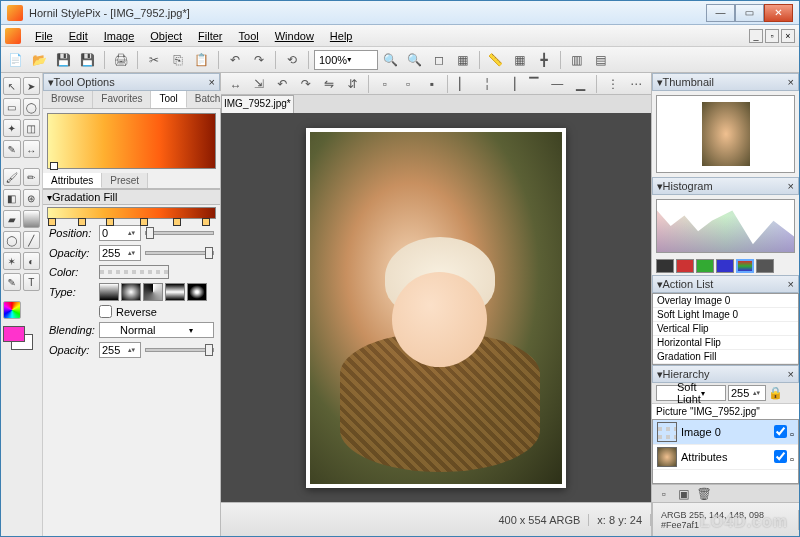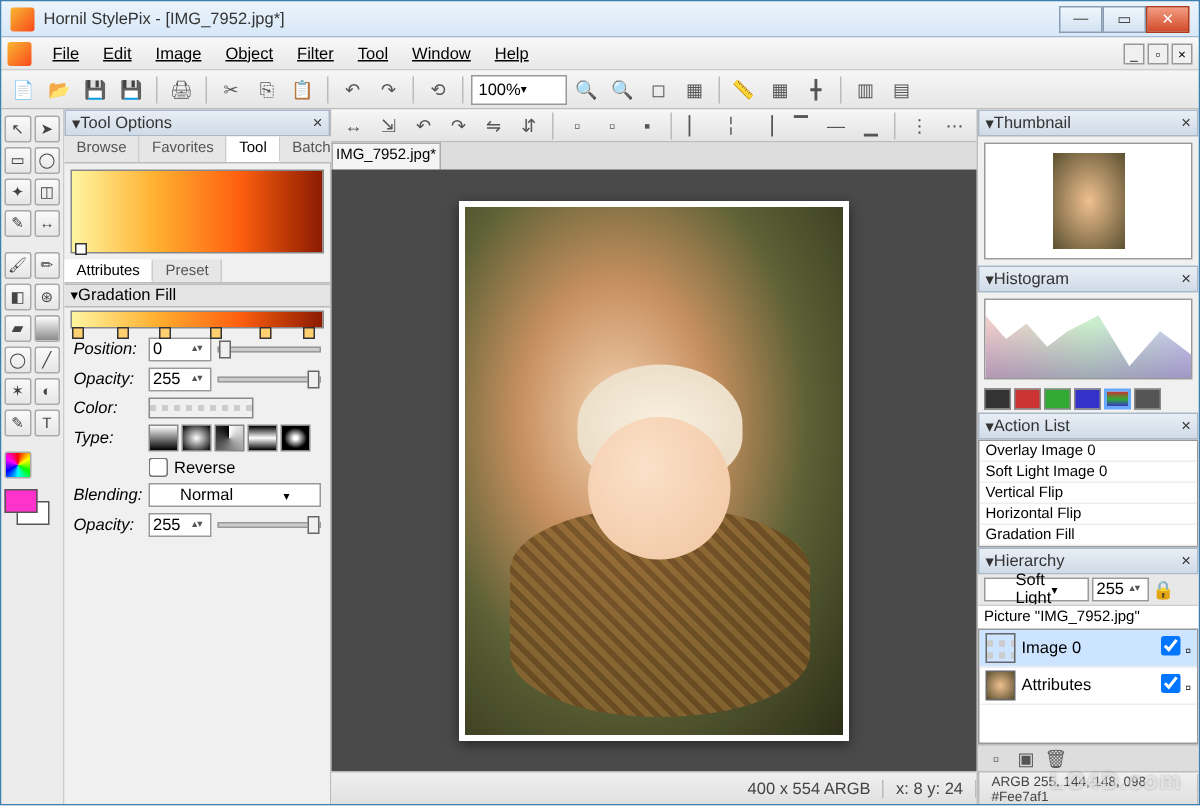--- a/index.html
+++ b/index.html
@@ -52,21 +52,21 @@
 .canvas-wrap { flex: 1; display: flex; flex-direction: column; background: #ececec; min-width: 0; }
 .canvas-toolbar { height: 22px; background: linear-gradient(#f6f6f6,#e4e4e4); border-bottom: 1px solid #bbb; display: flex; align-items: center; padding: 0 4px; gap: 2px; }
 .canvas-tabs { height: 18px; background: #ddd; display: flex; }
 .canvas-tab { padding: 2px 2px; background: #f4f4f4; border: 1px solid #aaa; border-bottom: none; font-size: 10px; }
 .canvas-area { flex: 1; background: #4a4a4a; display: flex; align-items: center; justify-content: center; position: relative; overflow: hidden; }
 .photo { width: 260px; height: 360px; background: #fff; padding: 4px; box-shadow: 0 2px 8px rgba(0,0,0,0.5); }
 .photoimg { width: 100%; height: 100%; background: radial-gradient(ellipse at 40% 40%, #f5d5b5 0%, #c89060 30%, #5b6035 60%, #2d3018 100%); position: relative; overflow: hidden; }
 .babyface { position: absolute; width: 95px; height: 95px; border-radius: 50%; background: radial-gradient(ellipse at 40% 35%, #fbe0c8, #f0c5a0); left: 82px; top: 140px; }
 .bonnet { position: absolute; width: 110px; height: 80px; border-radius: 50% 50% 40% 40%; background: radial-gradient(#f8f0e0,#e8d8c0); left: 75px; top: 105px; }
 .basket { position: absolute; width: 200px; height: 140px; border-radius: 50%/30%; background: repeating-linear-gradient(45deg,#8b6530,#8b6530 4px,#6b4a20 4px,#6b4a20 8px); left: 30px; top: 200px; opacity: 0.85; }
-.statusbar { height: 22px; background: linear-gradient(#f0f0f0,#e0e0e0); border-top: 1px solid #bbb; display: flex; align-items: center; font-size: 10px; color: #444; }
+.statusbar { height: 34px; background: linear-gradient(#f0f0f0,#e0e0e0); border-top: 1px solid #bbb; display: flex; align-items: center; font-size: 10px; color: #444; }
 .statuscell { padding: 0 8px; border-right: 1px solid #bbb; }
 .rightpanels { width: 148px; background: #f0f0f0; border-left: 1px solid #bbb; display: flex; flex-direction: column; overflow: hidden; }
 .thumb-preview { height: 78px; background: #fff; margin: 4px; border: 1px solid #999; display: flex; align-items: center; justify-content: center; }
 .thumb-preview .mini { width: 48px; height: 64px; background: radial-gradient(ellipse, #f0c090, #5a5030); }
 .histo { height: 54px; margin: 4px; border: 1px solid #999; background: #fff; position: relative; overflow: hidden; }
 .histo .wave { position: absolute; bottom: 0; left: 0; right: 0; height: 100%; background: linear-gradient(to top, rgba(120,100,160,0.5), transparent 70%), linear-gradient(to right, rgba(200,80,80,0.3), rgba(80,200,80,0.3), rgba(80,80,200,0.3)); clip-path: polygon(0 100%,0 20%,10% 50%,20% 30%,30% 60%,40% 40%,55% 20%,70% 85%,85% 40%,100% 70%,100% 100%); }
 .histobtns { display: flex; gap: 2px; padding: 2px 4px; }
 .histobtn { width: 18px; height: 14px; border: 1px solid #888; background: #333; }
 .actionlist { flex: 0 0 auto; }
 .actionlist .items { background: #fff; border: 1px solid #999; max-height: 74px; overflow: hidden; }

